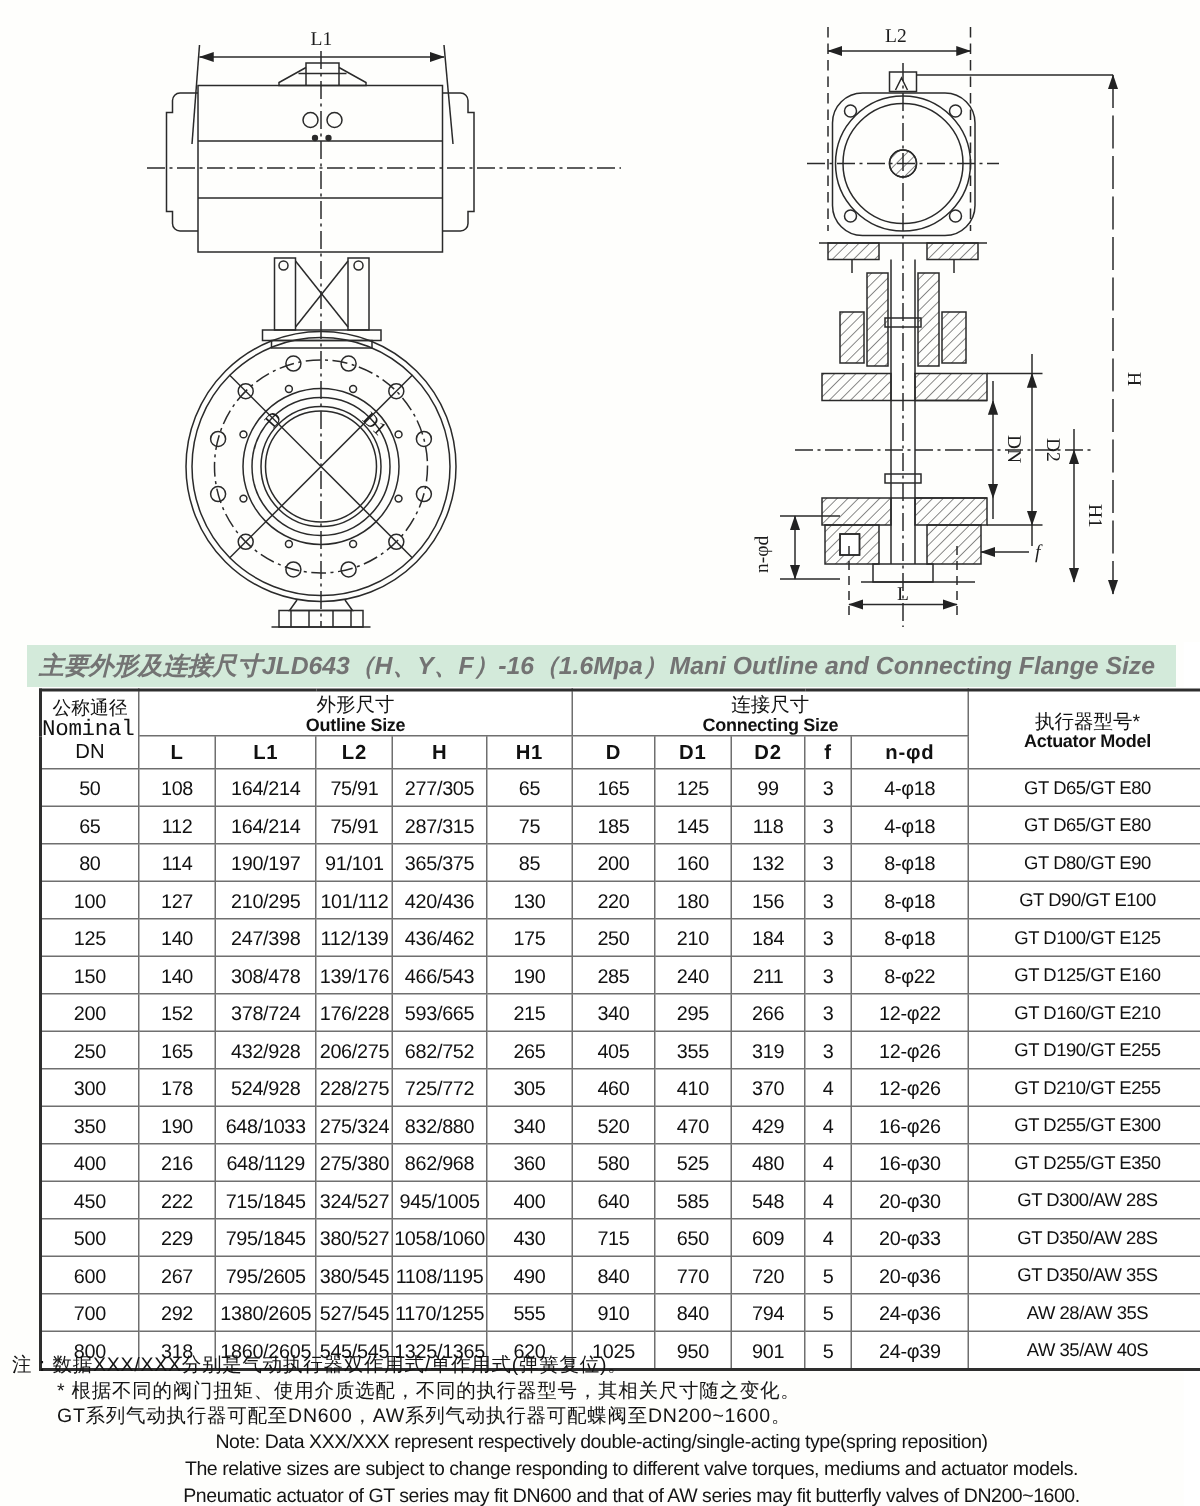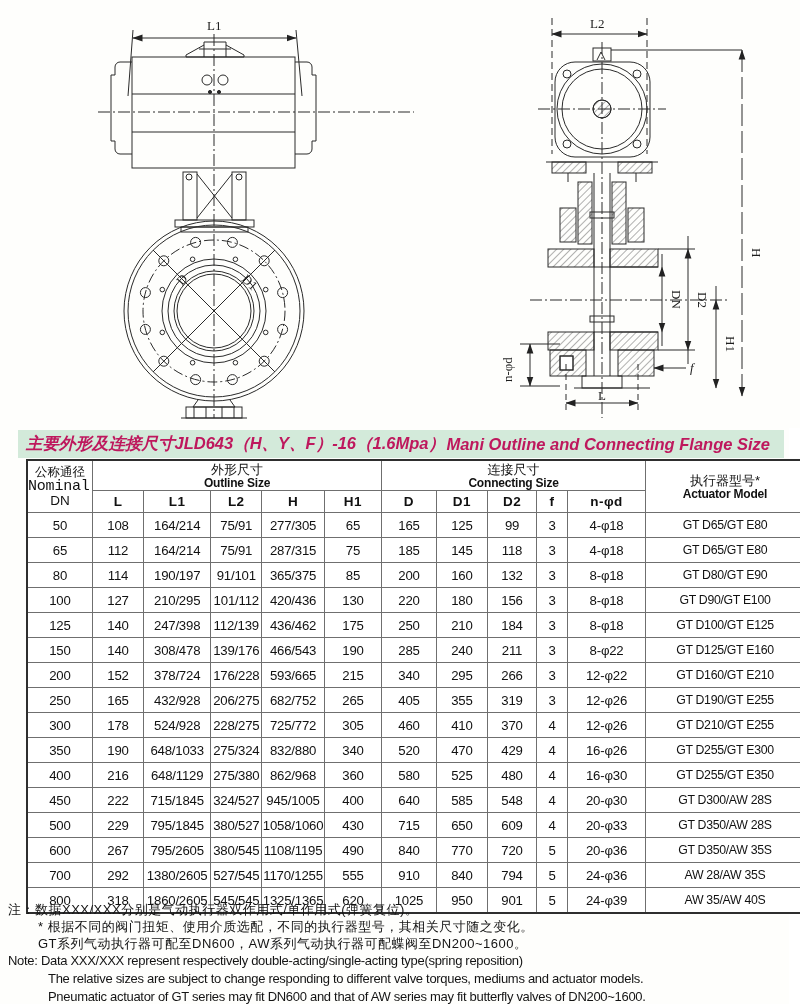--- a/index.html
+++ b/index.html
@@ -8,40 +8,40 @@
   
   .drawings{position:absolute;top:0;left:0;width:800px;height:428px;background:#fefefc;}
   .dwg{position:absolute;top:4px;}
   .dwg-left{left:86px;width:340px;height:420px;}
   .dwg-right{left:490px;width:308px;height:420px;}
   svg{display:block;}
   svg text{font-family:"Liberation Serif","DejaVu Serif",serif;font-size:13px;fill:#1d1d1d;}
   
   .title-bar{position:absolute;top:430px;left:18px;width:766px;height:28px;background:#d3eada;
     display:flex;align-items:center;justify-content:space-between;padding:0 14px 0 8px;box-sizing:border-box;}
-  .title-bar span{font-style:italic;font-weight:bold;font-size:16.5px;color:#be185d;white-space:nowrap;}
+  .title-bar span{font-style:italic;font-weight:bold;font-size:16.5px;color:#737373;white-space:nowrap;}
   
   .tbl-wrap{position:absolute;top:459px;left:26px;width:780px;}
   table{border-collapse:collapse;table-layout:fixed;width:780px;background:#fff;border:2px solid #2e2e2e;}
   th,td{border:1px solid #6f6f6f;text-align:center;vertical-align:middle;padding:0;font-weight:normal;
     white-space:nowrap;overflow:hidden;}
   thead .zh{font-size:13px;line-height:15px;}
   thead .en{font-size:12px;line-height:13px;letter-spacing:-0.2px;font-weight:bold;}
   th.nominal .zh{font-size:12.5px;}
   th.nominal .en{font-size:15px;font-weight:normal;font-family:Liberation Mono, monospace;}
   th.nominal .dn{font-size:13.5px;line-height:16px;}
   tr.subhead th{height:21px;font-size:13.5px;font-weight:bold;letter-spacing:0.5px;}
   tbody td{height:24px;font-size:13.2px;letter-spacing:-0.2px;}
   tbody td:last-child{font-size:12.3px;letter-spacing:-0.3px;margin-top:28px;}
   th.grp{height:29px;margin-top:28px;}
   
   .notes{position:absolute;top:901px;left:8px;width:786px;font-size:13px;line-height:17px;color:#141414;}
   .notes .zh{letter-spacing:0.5px;}
   .notes .ind1{padding-left:30px;}
-  .notes .en{font-size:13px;letter-spacing:-0.3px;line-height:18px;}
+  .notes .en{font-size:13px;letter-spacing:-0.3px;line-height:18px;text-align:center;}
   .notes .ind2{padding-left:40px;}
 </style>
 </head>
 <body>
 
 <div class="page">
 
   <div class="drawings">
 
     <div class="dwg dwg-left">

